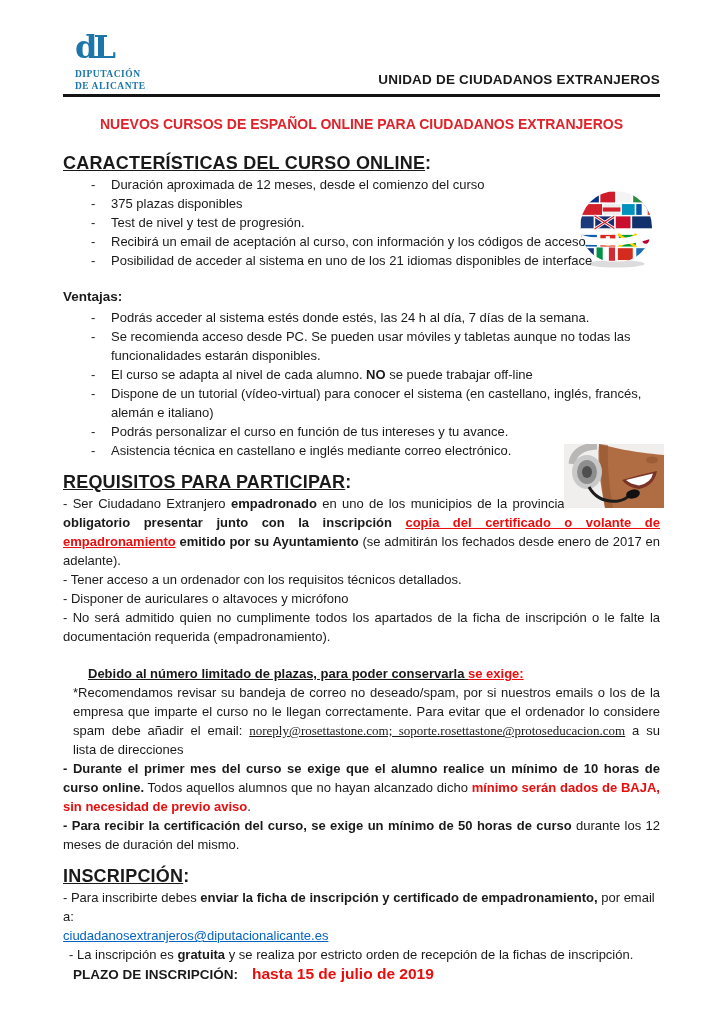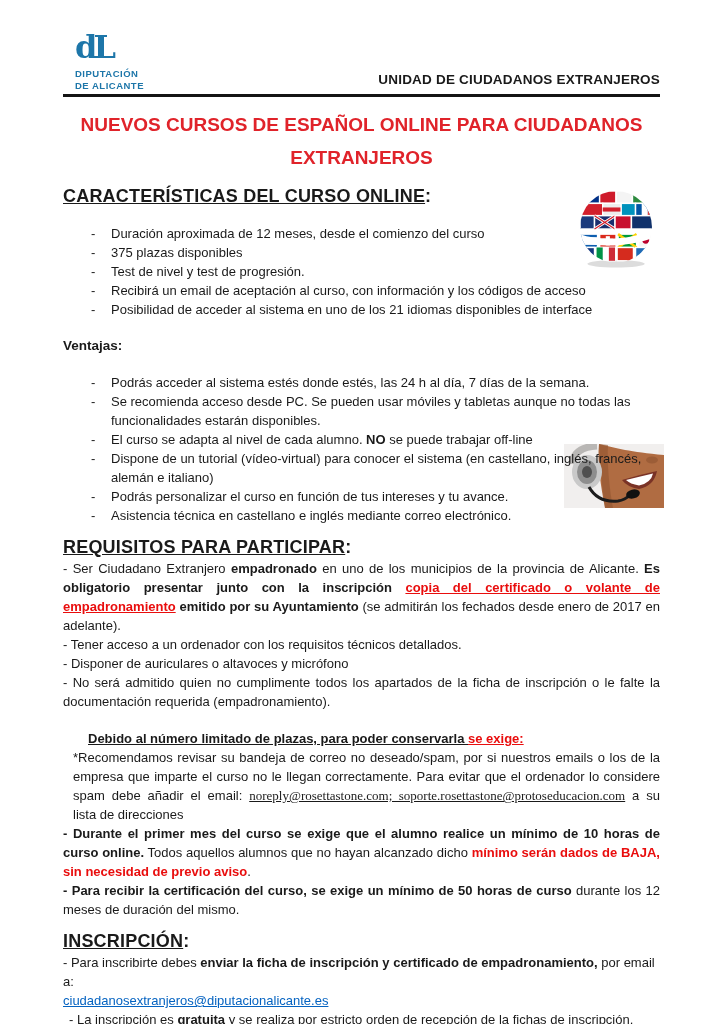--- a/index.html
+++ b/index.html
@@ -13,32 +13,32 @@
   body{background:#888;display:flex;justify-content:center;}
   .page{
     width:724px;height:1024px;background:#fff;position:relative;overflow:hidden;
     font-family:"Liberation Sans",sans-serif;font-size:13px;line-height:19px;color:var(--ink);
     padding:26px 64px 0 63px;
   }
   
   .hdr{display:flex;justify-content:space-between;align-items:flex-end;}
   .logo{display:flex;flex-direction:column;align-items:flex-start;padding-left:12px;}
   .monogram{font-family:"DejaVu Serif",serif;font-weight:bold;font-size:32px;line-height:42px;color:var(--blue);letter-spacing:-4px;}
-  .logo-name{color:var(--blue);font-size:9.5px;font-weight:bold;letter-spacing:.5px;line-height:12px;}
+  .logo-name{color:var(--blue);font-size:9.5px;font-weight:bold;letter-spacing:.5px;line-height:12px;font-family:Liberation Serif, serif;}
   .unit{font-weight:bold;font-size:13.5px;padding-bottom:3px;letter-spacing:.2px;}
   .rule{border:none;border-top:3px solid #141414;margin-top:2px;}
   
-  .title{color:var(--title-red);font-weight:bold;font-size:19px;line-height:33px;text-align:center;max-width:575px;margin:11px auto 0;}
+  .title{color:var(--title-red);font-weight:bold;font-size:14px;line-height:33px;text-align:center;max-width:575px;margin:11px auto 0;}
   
   h2.section{font-size:18px;font-weight:bold;margin:13px 0 2px;letter-spacing:.2px;}
   h2.section .hu{text-decoration:underline;}
   .vent-h{font-weight:bold;font-size:13.5px;margin-top:17px;}
   .insc-h{font-size:17px;margin-top:14px;}
   
-  ul.dash{list-style:none;padding-left:48px;margin-top:18px;}
+  ul.dash{list-style:none;padding-left:48px;margin-top:2px;}
   ul.dash li{position:relative;}
   ul.dash li::before{content:"-";position:absolute;left:-20px;}
   
   .flow p{margin:0;}
   .just{text-align:justify;}
   .gap-top{margin-top:18px !important;padding-left:25px;}
   .ind{padding-left:10px;}
   .ind6{padding-left:6px;}
   
   .b{font-weight:bold;}

